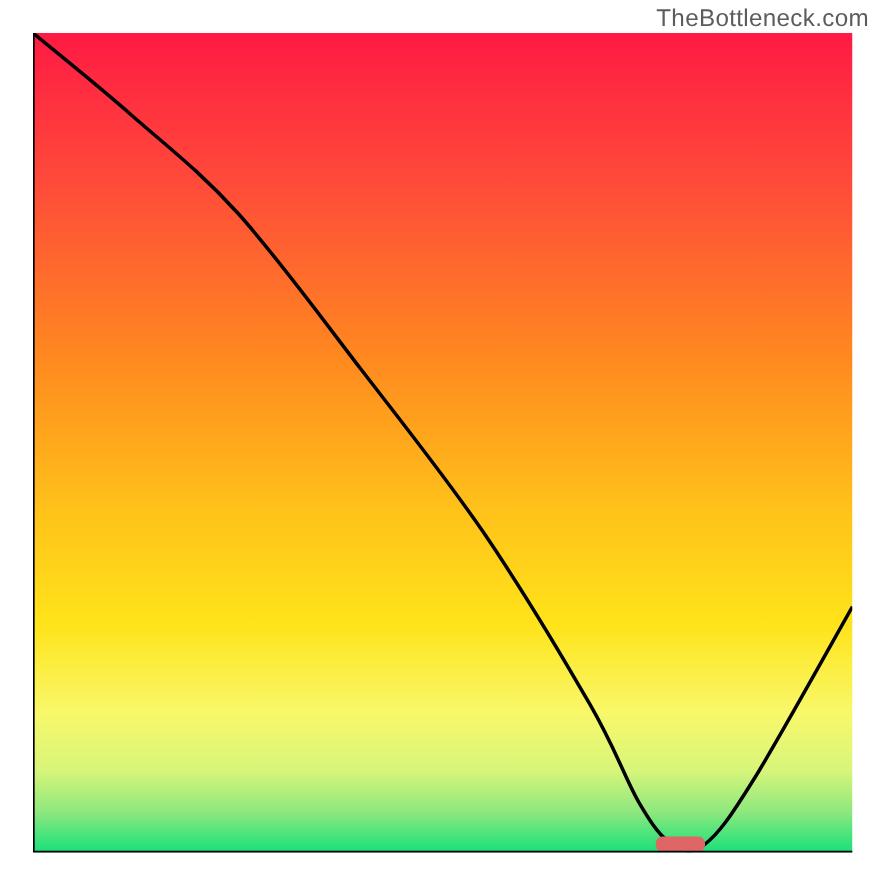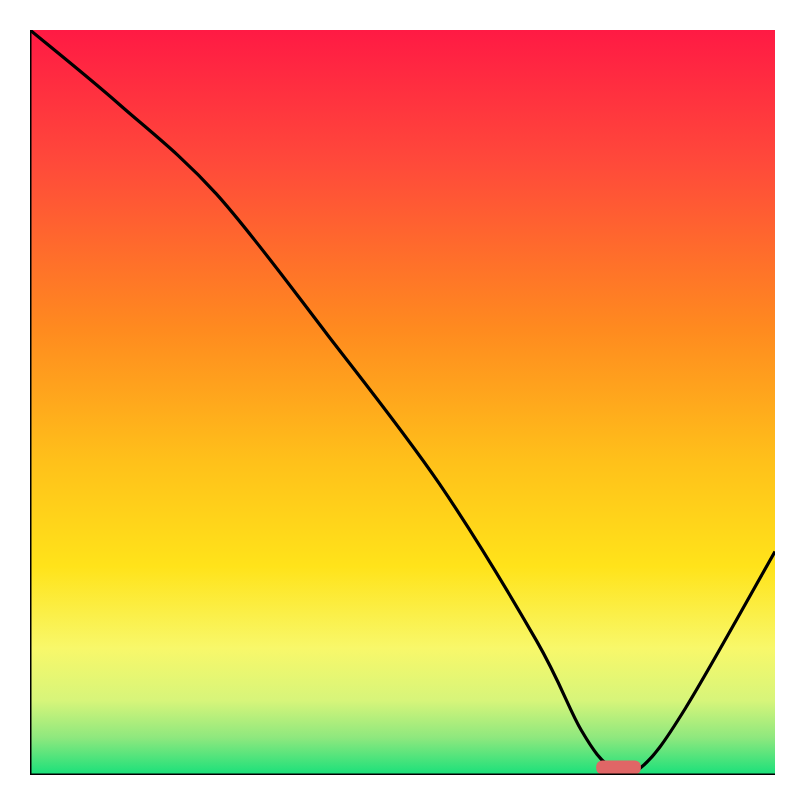--- a/index.html
+++ b/index.html
@@ -46,20 +46,21 @@
   }
   .marker {
     fill: #e06666;
     stroke: none;
   }
 </style>
 </head>
 <body>
 
 <div class="wrap">
+  <div class="watermark">TheBottleneck.com</div>
 
   <svg class="plot" viewBox="0 0 745 745" preserveAspectRatio="none">
     <defs>
       <linearGradient id="bg-grad" x1="0" y1="0" x2="0" y2="1">
         <stop offset="0%" stop-color="#ff1a44"></stop>
         <stop offset="18%" stop-color="#ff4a3a"></stop>
         <stop offset="40%" stop-color="#ff8a1f"></stop>
         <stop offset="58%" stop-color="#ffc11a"></stop>
         <stop offset="72%" stop-color="#ffe31a"></stop>
         <stop offset="83%" stop-color="#f8f86a"></stop>

